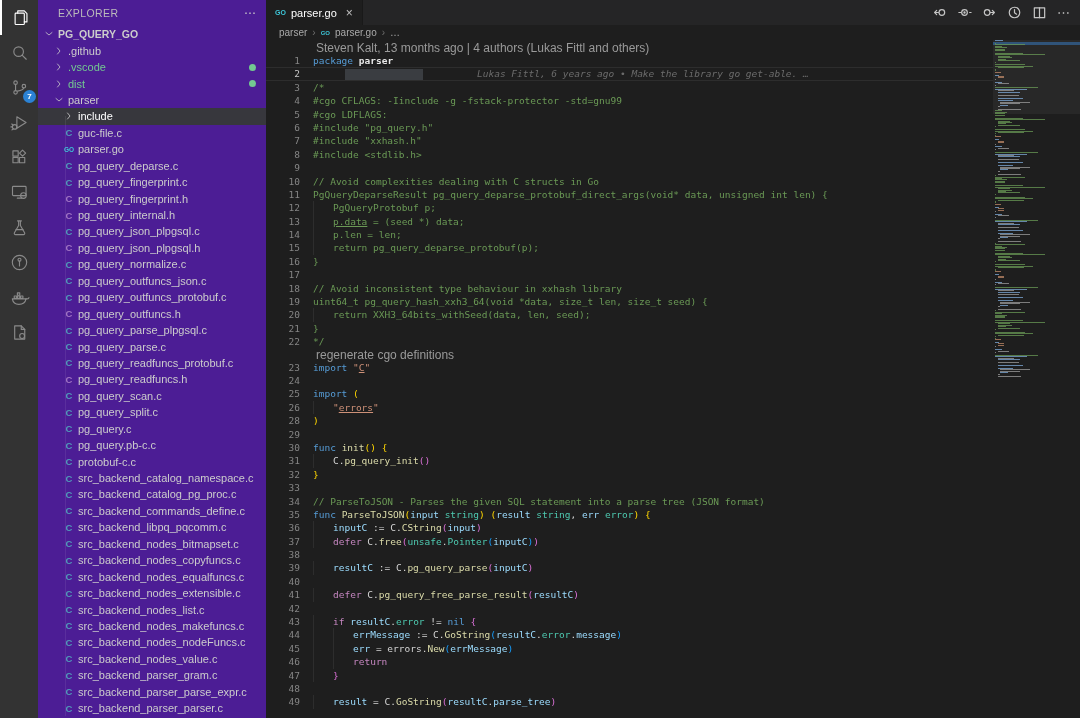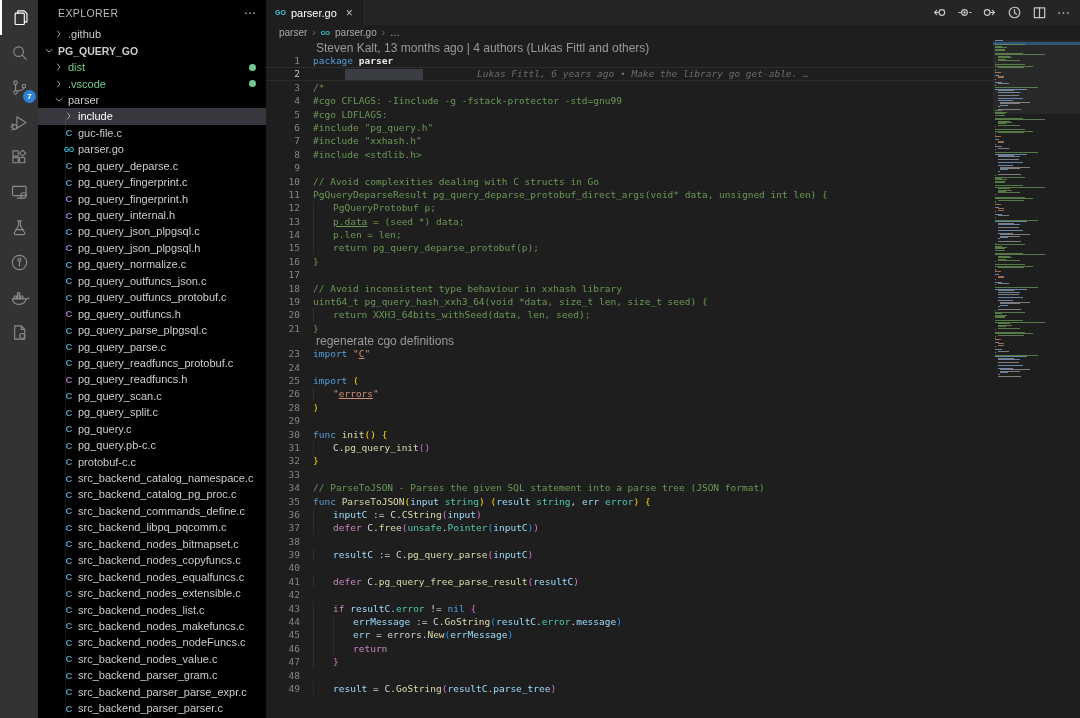--- a/index.html
+++ b/index.html
@@ -8,21 +8,21 @@
   .app { position:relative; width:1080px; height:718px; }
 
   
   .activitybar { position:absolute; left:0; top:0; width:38px; height:718px; background:#333333; z-index:5; }
   .ab-item { position:relative; width:38px; height:35px; display:flex; align-items:center; justify-content:center; color:#8a8a8a; cursor:pointer; }
   .ab-item.active { color:#ffffff; box-shadow:inset 2px 0 0 #ffffff; background:#333333; }
   .ab-item svg { width:21px; height:21px; }
   .ab-badge { position:absolute; right:2px; bottom:2px; min-width:13px; height:13px; border-radius:7px; background:#2b82d4; color:#ffffff; font-size:8px; font-weight:bold; display:flex; align-items:center; justify-content:center; padding:0 2px; }
 
   
-  .sidebar { position:absolute; left:38px; top:0; width:228px; height:718px; background:#000000; z-index:4; }
+  .sidebar { position:absolute; left:38px; top:0; width:228px; height:718px; background:#4c1d95; z-index:4; }
   .sb-header { height:26px; display:flex; align-items:center; padding:0 10px 0 20px; }
   .sb-title { font-size:10.5px; color:#bbbbbb; letter-spacing:0.4px; }
   .sb-more { margin-left:auto; color:#cccccc; font-size:12px; cursor:pointer; }
   .tree { position:relative; }
   .tree-guide { position:absolute; left:27px; top:90px; bottom:0; width:1px; background:rgba(255,255,255,0.08); }
   .row { height:16.45px; display:flex; align-items:center; font-size:11px; color:#cccccc; cursor:pointer; white-space:nowrap; }
   .row.selected { background:#37373d; color:#ffffff; }
   .row .chev { width:14px; flex:none; display:flex; align-items:center; justify-content:center; color:#cccccc; }
   .row .chev svg { width:12px; height:12px; }
   .row .ficon { width:14px; flex:none; text-align:center; font-weight:bold; }
@@ -169,52 +169,52 @@
       </div>
     </nav>
 
   <aside class="sidebar">
     <div class="sb-header">
       <span class="sb-title">EXPLORER</span>
       <span class="sb-more">⋯</span>
     </div>
     <div class="tree" id="tree">
       <div class="tree-guide"></div>
-    <div class="row" style="padding-left: 14px;">
+    <div class="row" style="padding-left: 4px;">
+          <span class="chev">
+            <svg viewBox="0 0 24 24" fill="none" stroke="currentColor" stroke-width="1.3" stroke-linecap="round" stroke-linejoin="round">
+              <path d="M6 9l6 5 6-5" stroke-width="1.6"></path>
+            </svg>
+          </span>
+          <span class="lbl bold">PG_QUERY_GO</span>
+        </div>
+        <div class="row" style="padding-left: 14px;">
           <span class="chev">
             <svg viewBox="0 0 24 24" fill="none" stroke="currentColor" stroke-width="1.3" stroke-linecap="round" stroke-linejoin="round">
               <path d="M9 6l5 6-5 6" stroke-width="1.6"></path>
             </svg>
           </span>
           <span class="lbl">.github</span>
         </div>
-        <div class="row" style="padding-left: 4px;">
+        <div class="row" style="padding-left: 14px;">
           <span class="chev">
             <svg viewBox="0 0 24 24" fill="none" stroke="currentColor" stroke-width="1.3" stroke-linecap="round" stroke-linejoin="round">
-              <path d="M6 9l6 5 6-5" stroke-width="1.6"></path>
+              <path d="M9 6l5 6-5 6" stroke-width="1.6"></path>
             </svg>
           </span>
-          <span class="lbl bold">PG_QUERY_GO</span>
+          <span class="lbl green">.vscode</span>
+          <span class="dot"></span>
         </div>
         <div class="row" style="padding-left: 14px;">
           <span class="chev">
             <svg viewBox="0 0 24 24" fill="none" stroke="currentColor" stroke-width="1.3" stroke-linecap="round" stroke-linejoin="round">
               <path d="M9 6l5 6-5 6" stroke-width="1.6"></path>
             </svg>
           </span>
           <span class="lbl green">dist</span>
-          <span class="dot"></span>
-        </div>
-        <div class="row" style="padding-left: 14px;">
-          <span class="chev">
-            <svg viewBox="0 0 24 24" fill="none" stroke="currentColor" stroke-width="1.3" stroke-linecap="round" stroke-linejoin="round">
-              <path d="M9 6l5 6-5 6" stroke-width="1.6"></path>
-            </svg>
-          </span>
-          <span class="lbl green">.vscode</span>
           <span class="dot"></span>
         </div>
         <div class="row" style="padding-left: 14px;">
           <span class="chev">
             <svg viewBox="0 0 24 24" fill="none" stroke="currentColor" stroke-width="1.3" stroke-linecap="round" stroke-linejoin="round">
               <path d="M6 9l6 5 6-5" stroke-width="1.6"></path>
             </svg>
           </span>
           <span class="lbl">parser</span>
         </div>
@@ -442,20 +442,21 @@
           <div class="cl"><span class="ln">12</span><span class="lc"><span class="tk-i"></span><span class="tk-c">PgQueryProtobuf p;</span></span></div>
           <div class="cl"><span class="ln">13</span><span class="lc"><span class="tk-i"></span><span class="tk-cu">p.data</span><span class="tk-c"> = (seed *) data;</span></span></div>
           <div class="cl"><span class="ln">14</span><span class="lc"><span class="tk-i"></span><span class="tk-c">p.len = len;</span></span></div>
           <div class="cl"><span class="ln">15</span><span class="lc"><span class="tk-i"></span><span class="tk-c">return pg_query_deparse_protobuf(p);</span></span></div>
           <div class="cl"><span class="ln">16</span><span class="lc"><span class="tk-c">}</span></span></div>
           <div class="cl"><span class="ln">17</span><span class="lc"></span></div>
           <div class="cl"><span class="ln">18</span><span class="lc"><span class="tk-c">// Avoid inconsistent type behaviour in xxhash library</span></span></div>
           <div class="cl"><span class="ln">19</span><span class="lc"><span class="tk-c">uint64_t pg_query_hash_xxh3_64(void *data, size_t len, size_t seed) {</span></span></div>
           <div class="cl"><span class="ln">20</span><span class="lc"><span class="tk-i"></span><span class="tk-c">return XXH3_64bits_withSeed(data, len, seed);</span></span></div>
           <div class="cl"><span class="ln">21</span><span class="lc"><span class="tk-c">}</span></span></div>
+          <div class="cl"><span class="ln">22</span><span class="lc"><span class="tk-c">*/</span></span></div>
           <div class="lens">regenerate cgo definitions</div>
           <div class="cl"><span class="ln">23</span><span class="lc"><span class="tk-k">import</span><span class="tk-d"> </span><span class="tk-s">"</span><span class="tk-su">C</span><span class="tk-s">"</span></span></div>
           <div class="cl"><span class="ln">24</span><span class="lc"></span></div>
           <div class="cl"><span class="ln">25</span><span class="lc"><span class="tk-k">import</span><span class="tk-d"> </span><span class="tk-b1">(</span></span></div>
           <div class="cl"><span class="ln">26</span><span class="lc"><span class="tk-i"></span><span class="tk-s">"</span><span class="tk-su">errors</span><span class="tk-s">"</span></span></div>
           <div class="cl"><span class="ln">28</span><span class="lc"><span class="tk-b1">)</span></span></div>
           <div class="cl"><span class="ln">29</span><span class="lc"></span></div>
           <div class="cl"><span class="ln">30</span><span class="lc"><span class="tk-k">func</span><span class="tk-d"> </span><span class="tk-fn">init</span><span class="tk-b1">()</span><span class="tk-d"> </span><span class="tk-b1">{</span></span></div>
           <div class="cl"><span class="ln">31</span><span class="lc"><span class="tk-i"></span><span class="tk-d">C.</span><span class="tk-fn">pg_query_init</span><span class="tk-b2">()</span></span></div>
           <div class="cl"><span class="ln">32</span><span class="lc"><span class="tk-b1">}</span></span></div>

